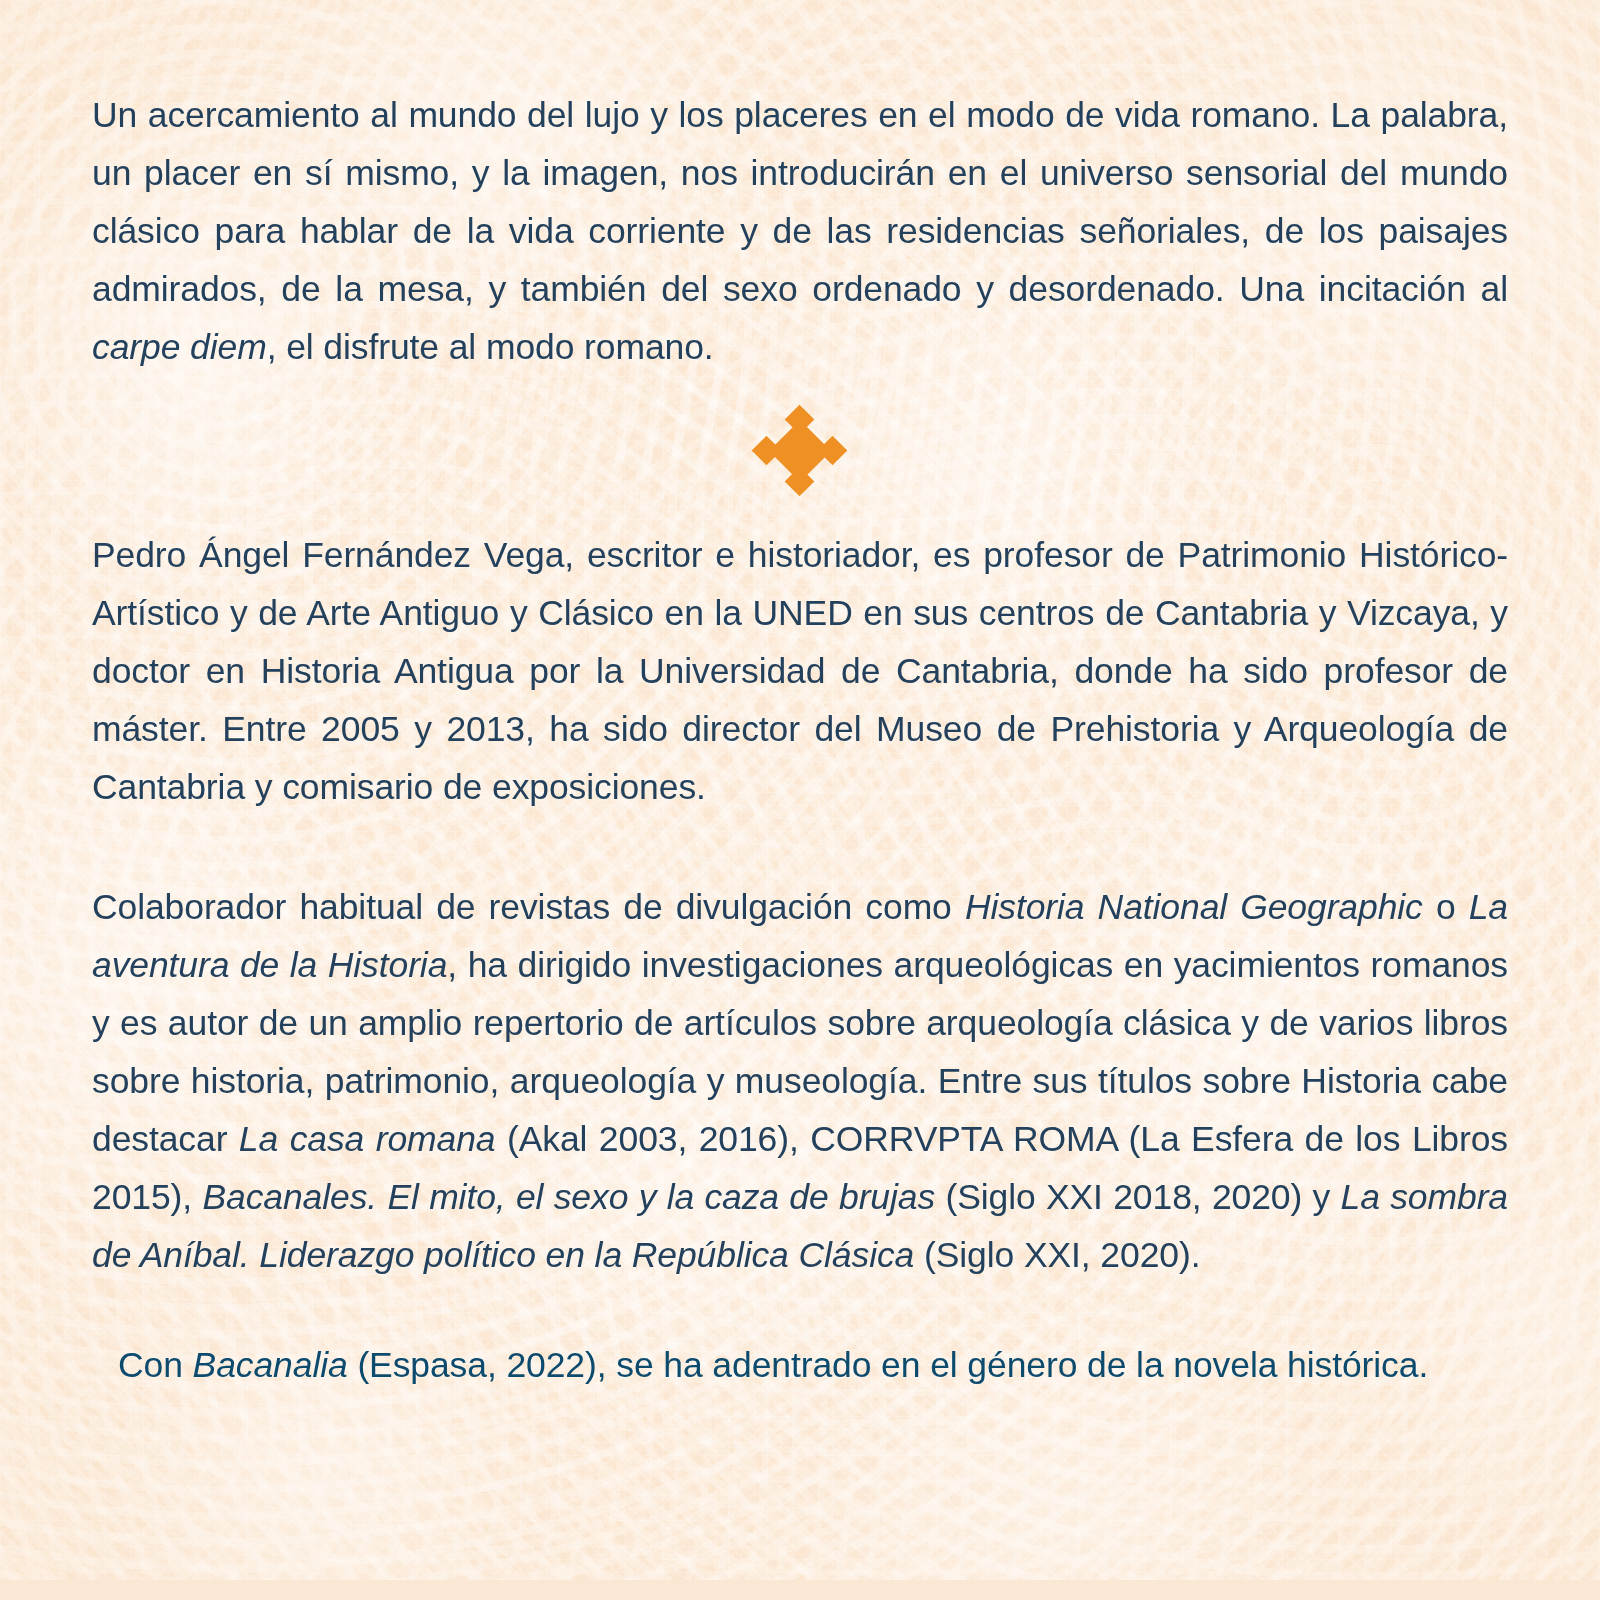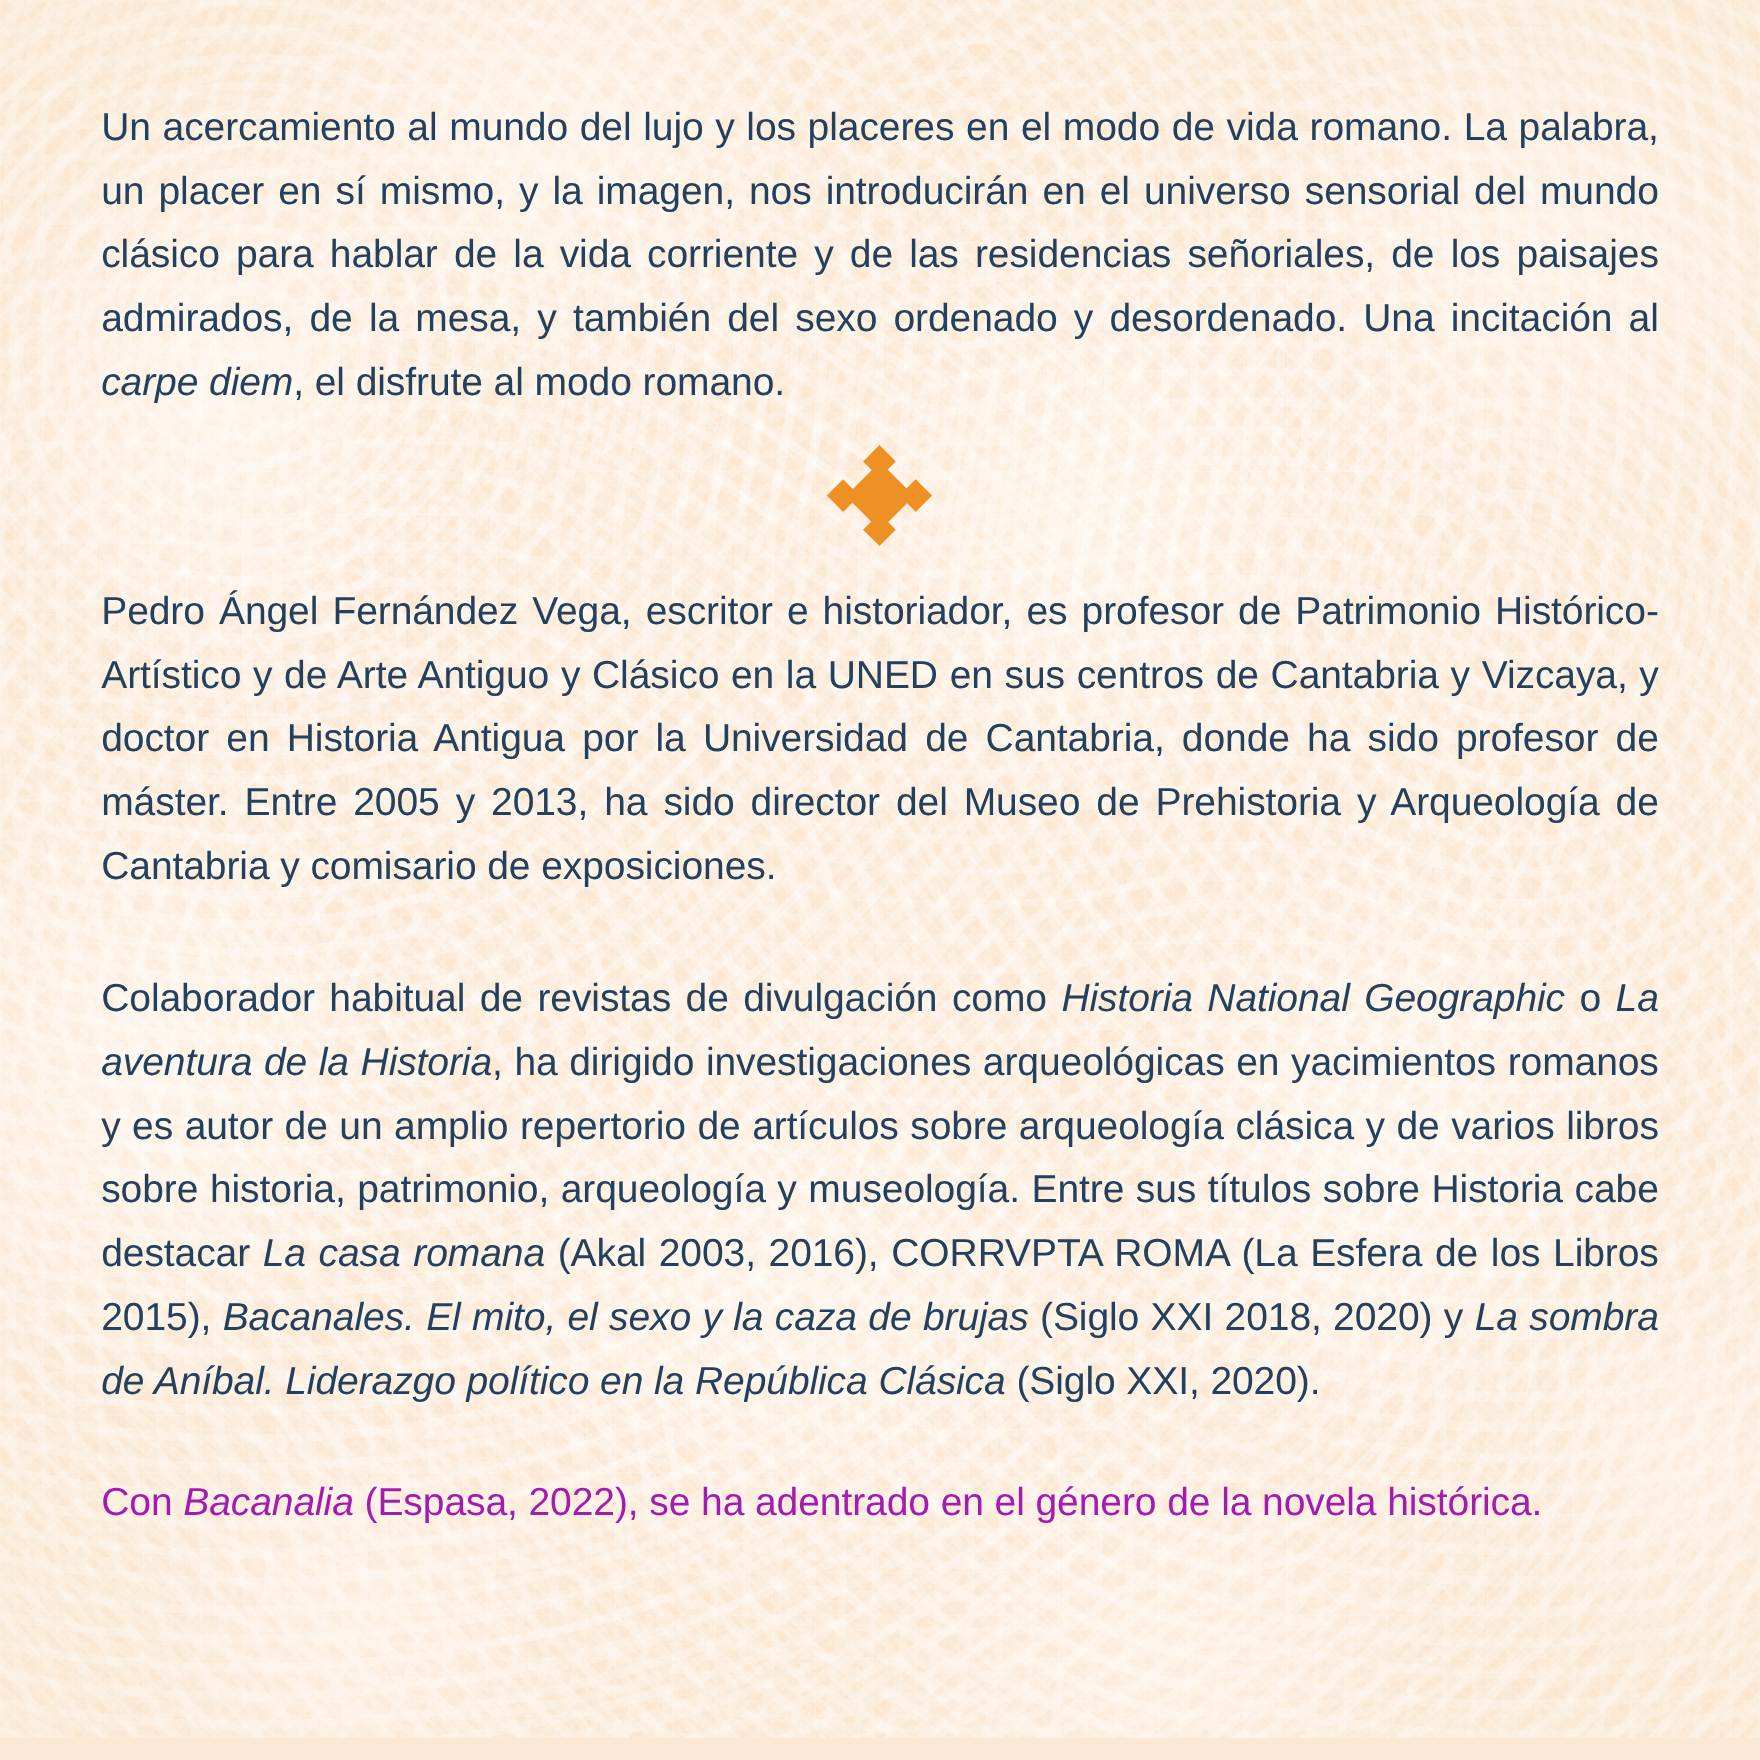--- a/index.html
+++ b/index.html
@@ -182,16 +182,16 @@
     </div>
 
     <p class="body-text" style="color: rgb(35, 64, 92);"><span class="bold">Pedro Ángel Fernández Vega, escritor e historiador,</span><span> es profesor de Patrimonio Histórico-Artístico y de Arte Antiguo y Clásico en la UNED en sus centros de Cantabria y Vizcaya, y doctor en Historia Antigua por la Universidad de Cantabria, donde ha sido profesor de máster. Entre 2005 y 2013, ha sido director del Museo de Prehistoria y Arqueología de Cantabria y comisario de exposiciones.</span></p>
 
     <div class="gap-bio"></div>
 
     <p class="body-text" style="color: rgb(35, 64, 92);"><span>Colaborador habitual de revistas de divulgación como </span><span class="ital">Historia National Geographic</span><span> o </span><span class="ital">La aventura de la Historia</span><span>, ha dirigido investigaciones arqueológicas en yacimientos romanos y es autor de un amplio repertorio de artículos sobre arqueología clásica y de varios libros sobre historia, patrimonio, arqueología y museología. Entre sus títulos sobre Historia cabe destacar </span><span class="ital">La casa romana</span><span> (Akal 2003, 2016), CORRVPTA ROMA (La Esfera de los Libros 2015), </span><span class="ital">Bacanales. El mito, el sexo y la caza de brujas</span><span> (Siglo XXI 2018, 2020) y </span><span class="ital">La sombra de Aníbal. Liderazgo político en la República Clásica</span><span> (Siglo XXI, 2020).</span></p>
 
     <div class="gap-para"></div>
 
-    <p class="body-text" style="color: #a21caf;"><span>Con </span><span class="ital">Bacanalia</span><span> (Espasa, 2022), se ha adentrado en el género de la novela histórica.</span></p>
+    <p class="body-text" style="color: #0c4a6e; margin-left: 26px;"><span>Con </span><span class="ital">Bacanalia</span><span> (Espasa, 2022), se ha adentrado en el género de la novela histórica.</span></p>
 
   </div>
 </div>
 
 </body></html>

